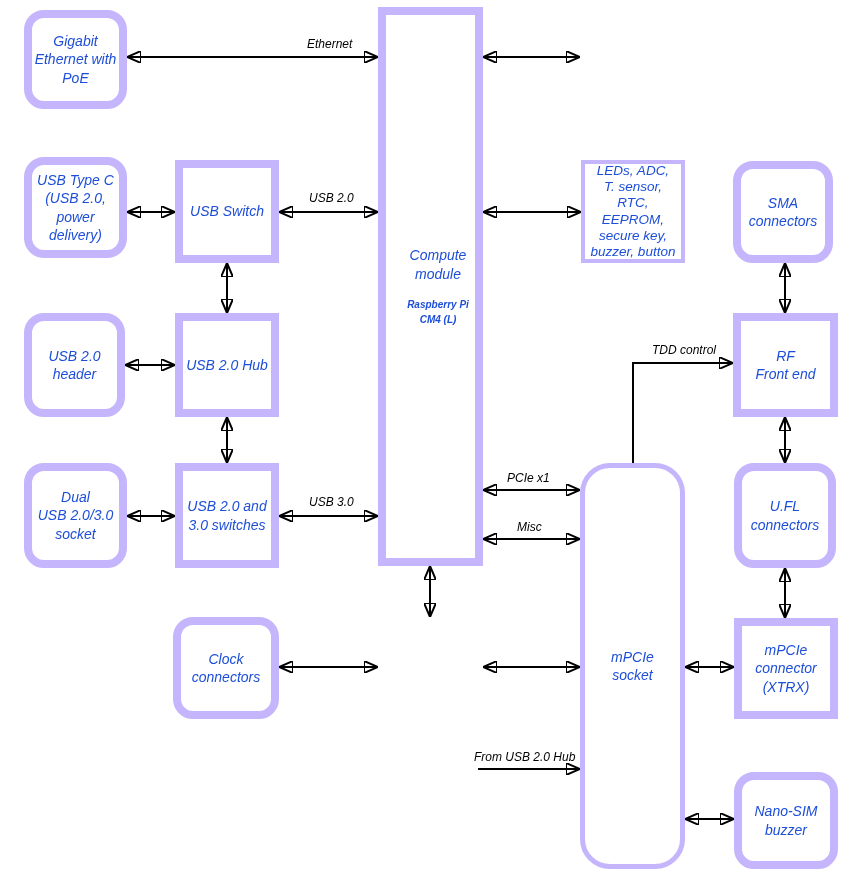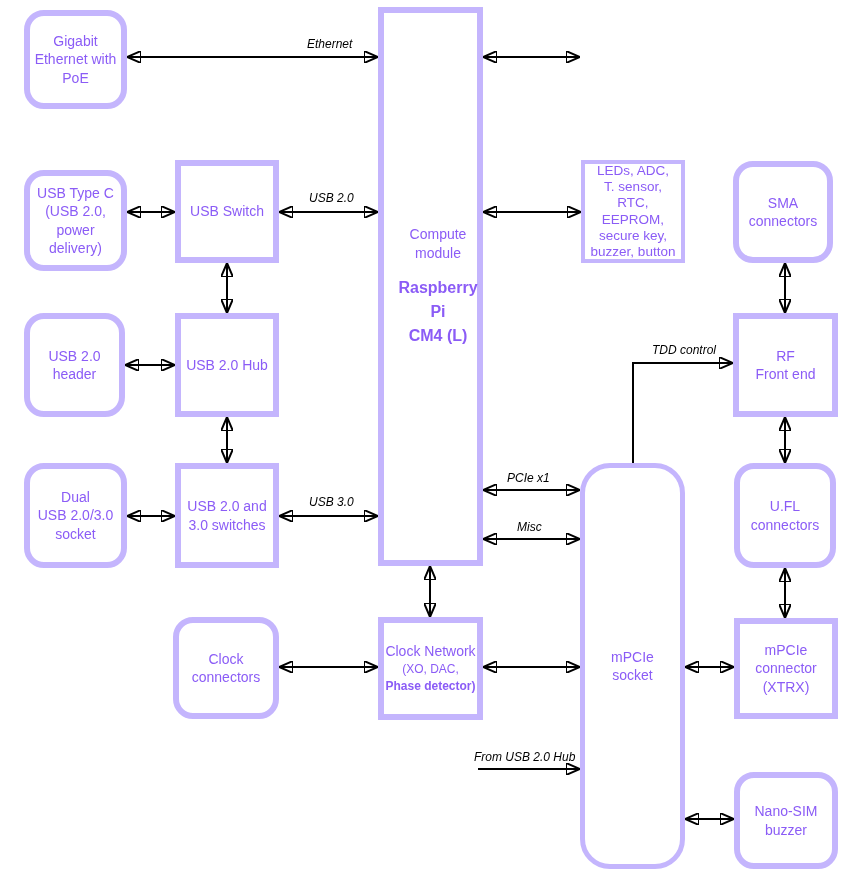--- a/index.html
+++ b/index.html
@@ -23,58 +23,59 @@
   }
   #edges line, #edges path {
     stroke: #000000;
     stroke-width: 2;
     fill: none;
   }
   .node {
     position: absolute;
     box-sizing: border-box;
     background: #ffffff;
-    border: 6px solid #c4b5fd;
+    border: 8px solid #c4b5fd;
     display: flex;
     flex-direction: column;
     align-items: center;
     justify-content: center;
     text-align: center;
-    color: #8b5cf6;
+    color: #1d4ed8;
     font-size: 14px;
     line-height: 1.3;
     white-space: pre-line;
     z-index: 2;
+    font-style: italic;
   }
   .rounded { border-radius: 20px; }
   .node .lbl { white-space: pre-line; }
   .small-text { font-size: 13.5px; line-height: 1.25; }
   .tight-text { font-size: 13.5px; line-height: 1.2; }
   .sub-bold {
     font-weight: bold;
-    font-size: 16px;
+    font-size: 10px;
     line-height: 1.5;
     margin-top: 14px;
     white-space: pre-line;
   }
   .clock-sub1 { font-size: 12px; line-height: 1.3; margin-top: 2px; }
   .clock-sub2 { font-size: 12px; font-weight: bold; line-height: 1.4; }
   .elabel {
     position: absolute;
     font-style: italic;
     font-size: 12px;
     color: #000000;
     white-space: nowrap;
     z-index: 3;
   }
 
   
   #n-gigabit        { left: 24px;  top: 10px;  width: 103px; height: 99px; }
   #n-hdmi           { left: 580px; top: 10px;  width: 258px; height: 99px; border-radius: 26px; }
-  #n-usb-type-c     { left: 24px;  top: 170px; width: 103px; height: 101px; }
+  #n-usb-type-c     { left: 24px;  top: 157px; width: 103px; height: 101px; }
   #n-usb-switch     { left: 175px; top: 160px; width: 104px; height: 103px; }
   #n-compute        { left: 378px; top: 7px;   width: 105px; height: 559px; padding-left: 15px; }
   #n-leds           { left: 581px; top: 160px; width: 104px; height: 103px; border-width: 4px; }
   #n-sma            { left: 733px; top: 161px; width: 100px; height: 102px; }
   #n-usb-header     { left: 24px;  top: 313px; width: 101px; height: 104px; }
   #n-usb-hub        { left: 175px; top: 313px; width: 104px; height: 104px; }
   #n-rf             { left: 733px; top: 313px; width: 105px; height: 104px; }
   #n-dual-usb       { left: 24px;  top: 463px; width: 103px; height: 105px; }
   #n-usb-switches   { left: 175px; top: 463px; width: 104px; height: 105px; }
   #n-ufl            { left: 734px; top: 463px; width: 102px; height: 105px; }
@@ -199,25 +200,20 @@
     <span class="lbl">U.FL
 connectors</span>
   </div>
 
 
   <div class="node rounded" id="n-clock-conn">
     <span class="lbl">Clock
 connectors</span>
   </div>
 
-  <div class="node" id="n-clock-network">
-    <span class="lbl">Clock Network</span>
-    <span class="clock-sub1">(XO, DAC,</span>
-    <span class="clock-sub2">Phase detector)</span>
-  </div>
 
   <div class="node" id="n-mpcie-socket">
     <span class="lbl">mPCIe
 socket</span>
   </div>
 
   <div class="node" id="n-xtrx">
     <span class="lbl">mPCIe
 connector
 (XTRX)</span>

